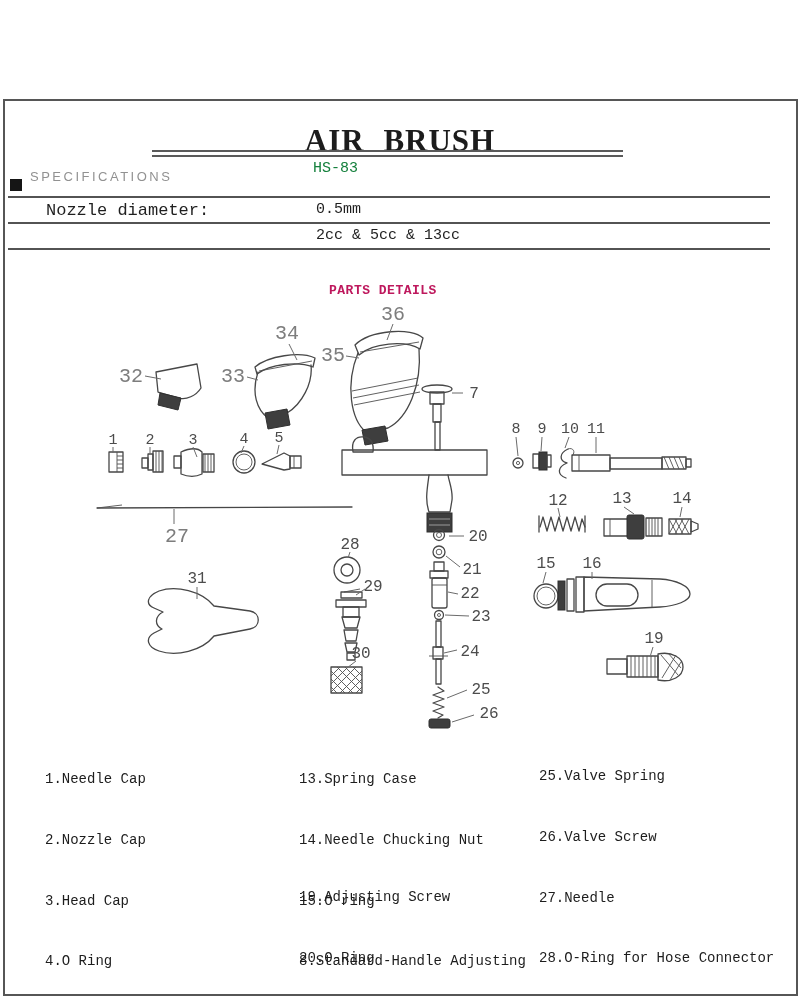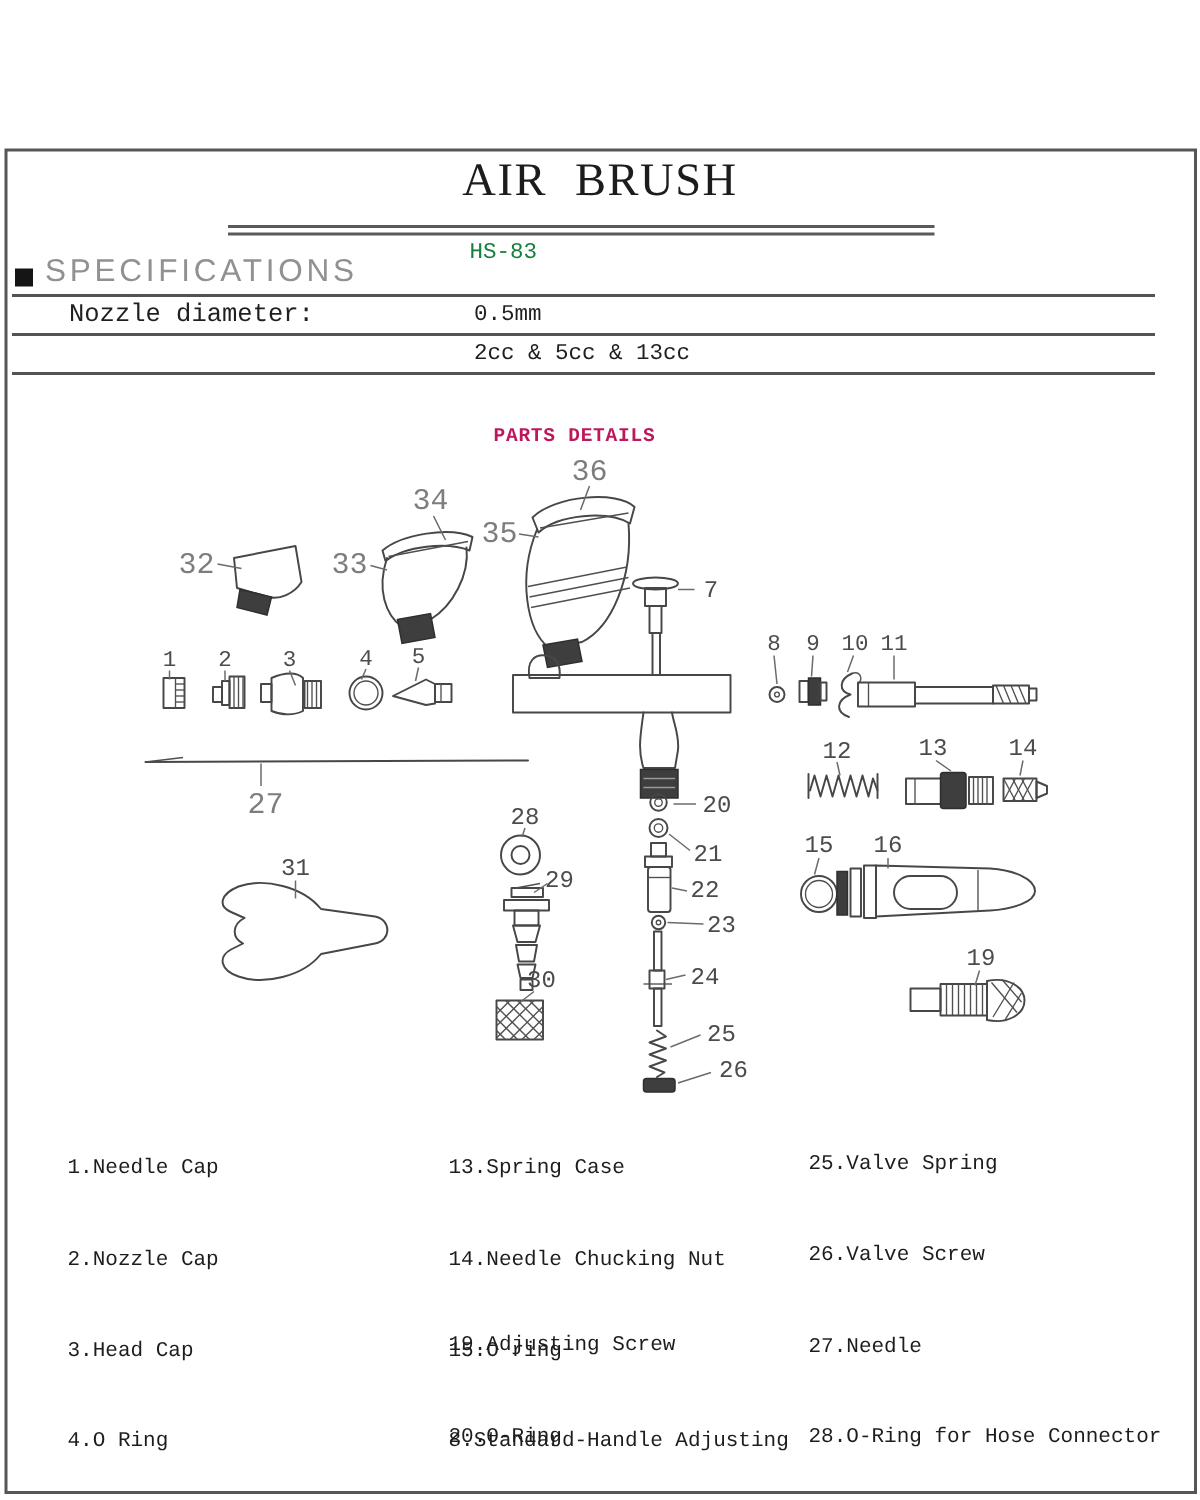--- a/index.html
+++ b/index.html
@@ -1,25 +1,25 @@
 <!DOCTYPE html>
 <html><head>
 <meta charset="utf-8">
 <style>
   html,body{margin:0;padding:0;background:#fff;}
   .page{position:relative;width:800px;height:1000px;background:#fff;overflow:hidden;
         font-family:"Liberation Mono","DejaVu Sans Mono",monospace;color:#222;}
   .frame{position:absolute;left:3px;top:99px;width:791px;height:893px;border:2px solid #565656;}
-  .title{position:absolute;top:102px;left:0;width:100%;text-align:center;margin:0;
-         font-family:"Liberation Serif","DejaVu Serif",serif;font-weight:400;
+  .title{position:absolute;top:123px;left:0;width:100%;text-align:center;margin:0;
+         font-family:"Liberation Serif","DejaVu Serif",serif;font-weight:700;
          font-size:31px;letter-spacing:1px;word-spacing:10px;color:#1c1c1c;}
   .trule{position:absolute;left:152px;width:471px;border-top:2px solid #5a5a5a;}
   .bullet{position:absolute;left:10px;top:179px;width:12px;height:12px;background:#151515;}
   .spec-heading{position:absolute;left:30px;top:169px;font-family:"Liberation Sans","DejaVu Sans",sans-serif;
-         font-size:21px;letter-spacing:2.5px;color:#919191;}
+         font-size:13px;letter-spacing:2.5px;color:#919191;}
   .spec-model{position:absolute;left:313px;top:160px;font-size:15px;color:#15803d;}
   .hrule{position:absolute;left:8px;width:762px;border-top:2px solid #535353;}
   .spec-label{position:absolute;left:46px;font-size:17px;color:#1f1f1f;text-align:right;}
   .spec-value{position:absolute;left:316px;font-size:15px;color:#1f1f1f;}
   .parts-heading{position:absolute;left:329px;top:283px;font-size:13px;font-weight:bold;
          letter-spacing:.5px;color:#be185d;}
   svg.diagram{position:absolute;left:0;top:0;width:800px;height:1000px;}
   .plist{position:absolute;font-size:14px;line-height:20.2px;color:#1d1d1d;white-space:pre;}
   #col1{left:45px;top:729px;}
   #col2a{left:299px;top:729px;}

